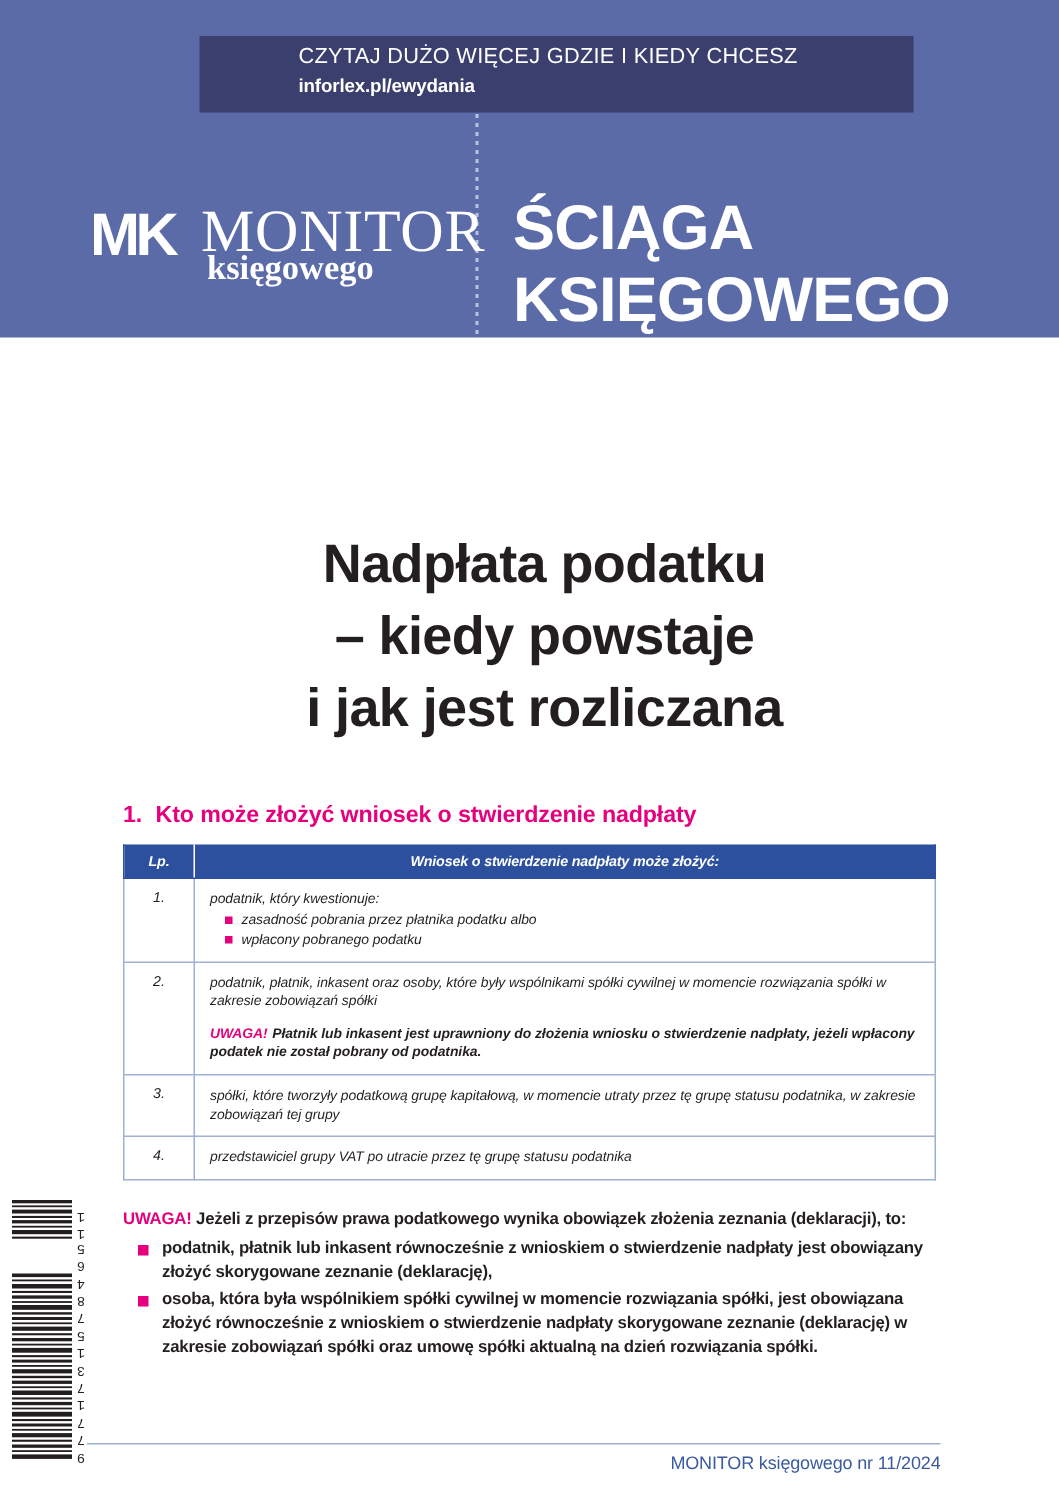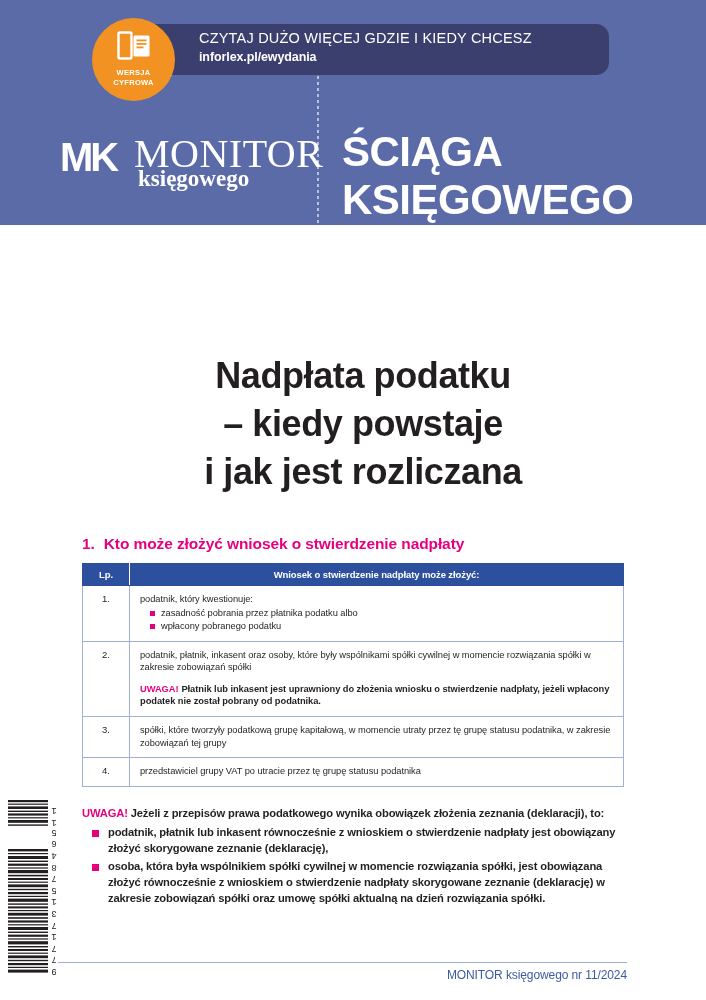--- a/index.html
+++ b/index.html
@@ -39,21 +39,20 @@
   }
 
   
   .promo-bar {
     position: absolute;
     left: 133px;
     top: 24px;
     width: 476px;
     height: 51px;
     background: #3b3f6e;
-    border-radius: 13px;
   }
   .promo-bar .promo-line1 {
     position: absolute;
     left: 66px;
     top: 6px;
     font-size: 14.5px;
     letter-spacing: 0.2px;
     color: #ffffff;
     white-space: nowrap;
   }
@@ -194,20 +193,21 @@
   .section-heading .sec-num { margin-right: 9px; }
 
   
   .tbl {
     position: absolute;
     left: 82px;
     top: 563px;
     width: 542px;
     border-collapse: collapse;
     table-layout: fixed;
+    font-style: italic;
   }
   .tbl th, .tbl td {
     border: 1px solid #9fb0d4;
     vertical-align: top;
   }
   .tbl thead th {
     background: #2c4f9e;
     border-color: #2c4f9e;
     color: #ffffff;
     font-size: 9.5px;
@@ -377,35 +377,20 @@
 
 <div class="banner">
 
   <div class="banner-divider"></div>
 
   <div class="promo-bar">
     <div class="promo-line1">CZYTAJ DUŻO WIĘCEJ GDZIE I KIEDY CHCESZ</div>
     <div class="promo-line2">inforlex.pl/ewydania</div>
   </div>
 
-  <div class="badge">
-    <span class="badge-icon">
-      <svg width="34" height="30" viewBox="0 0 34 30" aria-hidden="true">
-        <rect x="1.5" y="1.5" width="13" height="26" rx="1.5" fill="none" stroke="#ffffff" stroke-width="2.4"></rect>
-        <rect x="16.5" y="4.5" width="16" height="21" rx="1.5" fill="#ffffff"></rect>
-        <rect x="19.5" y="8.5" width="10" height="1.8" fill="#f29222"></rect>
-        <rect x="19.5" y="12" width="10" height="1.8" fill="#f29222"></rect>
-        <rect x="19.5" y="15.5" width="7" height="1.8" fill="#f29222"></rect>
-      </svg>
-    </span>
-    <div class="badge-text">
-      <span>WERSJA</span><br>
-      <span>CYFROWA</span>
-    </div>
-  </div>
 
 
   <div class="sciaga">
     <div>ŚCIĄGA</div>
     <div>KSIĘGOWEGO</div>
   </div>
 
   <div class="mk-logo">
     <span class="mk-mark">MK</span>
     <span class="mk-word-monitor">MONITOR</span>

